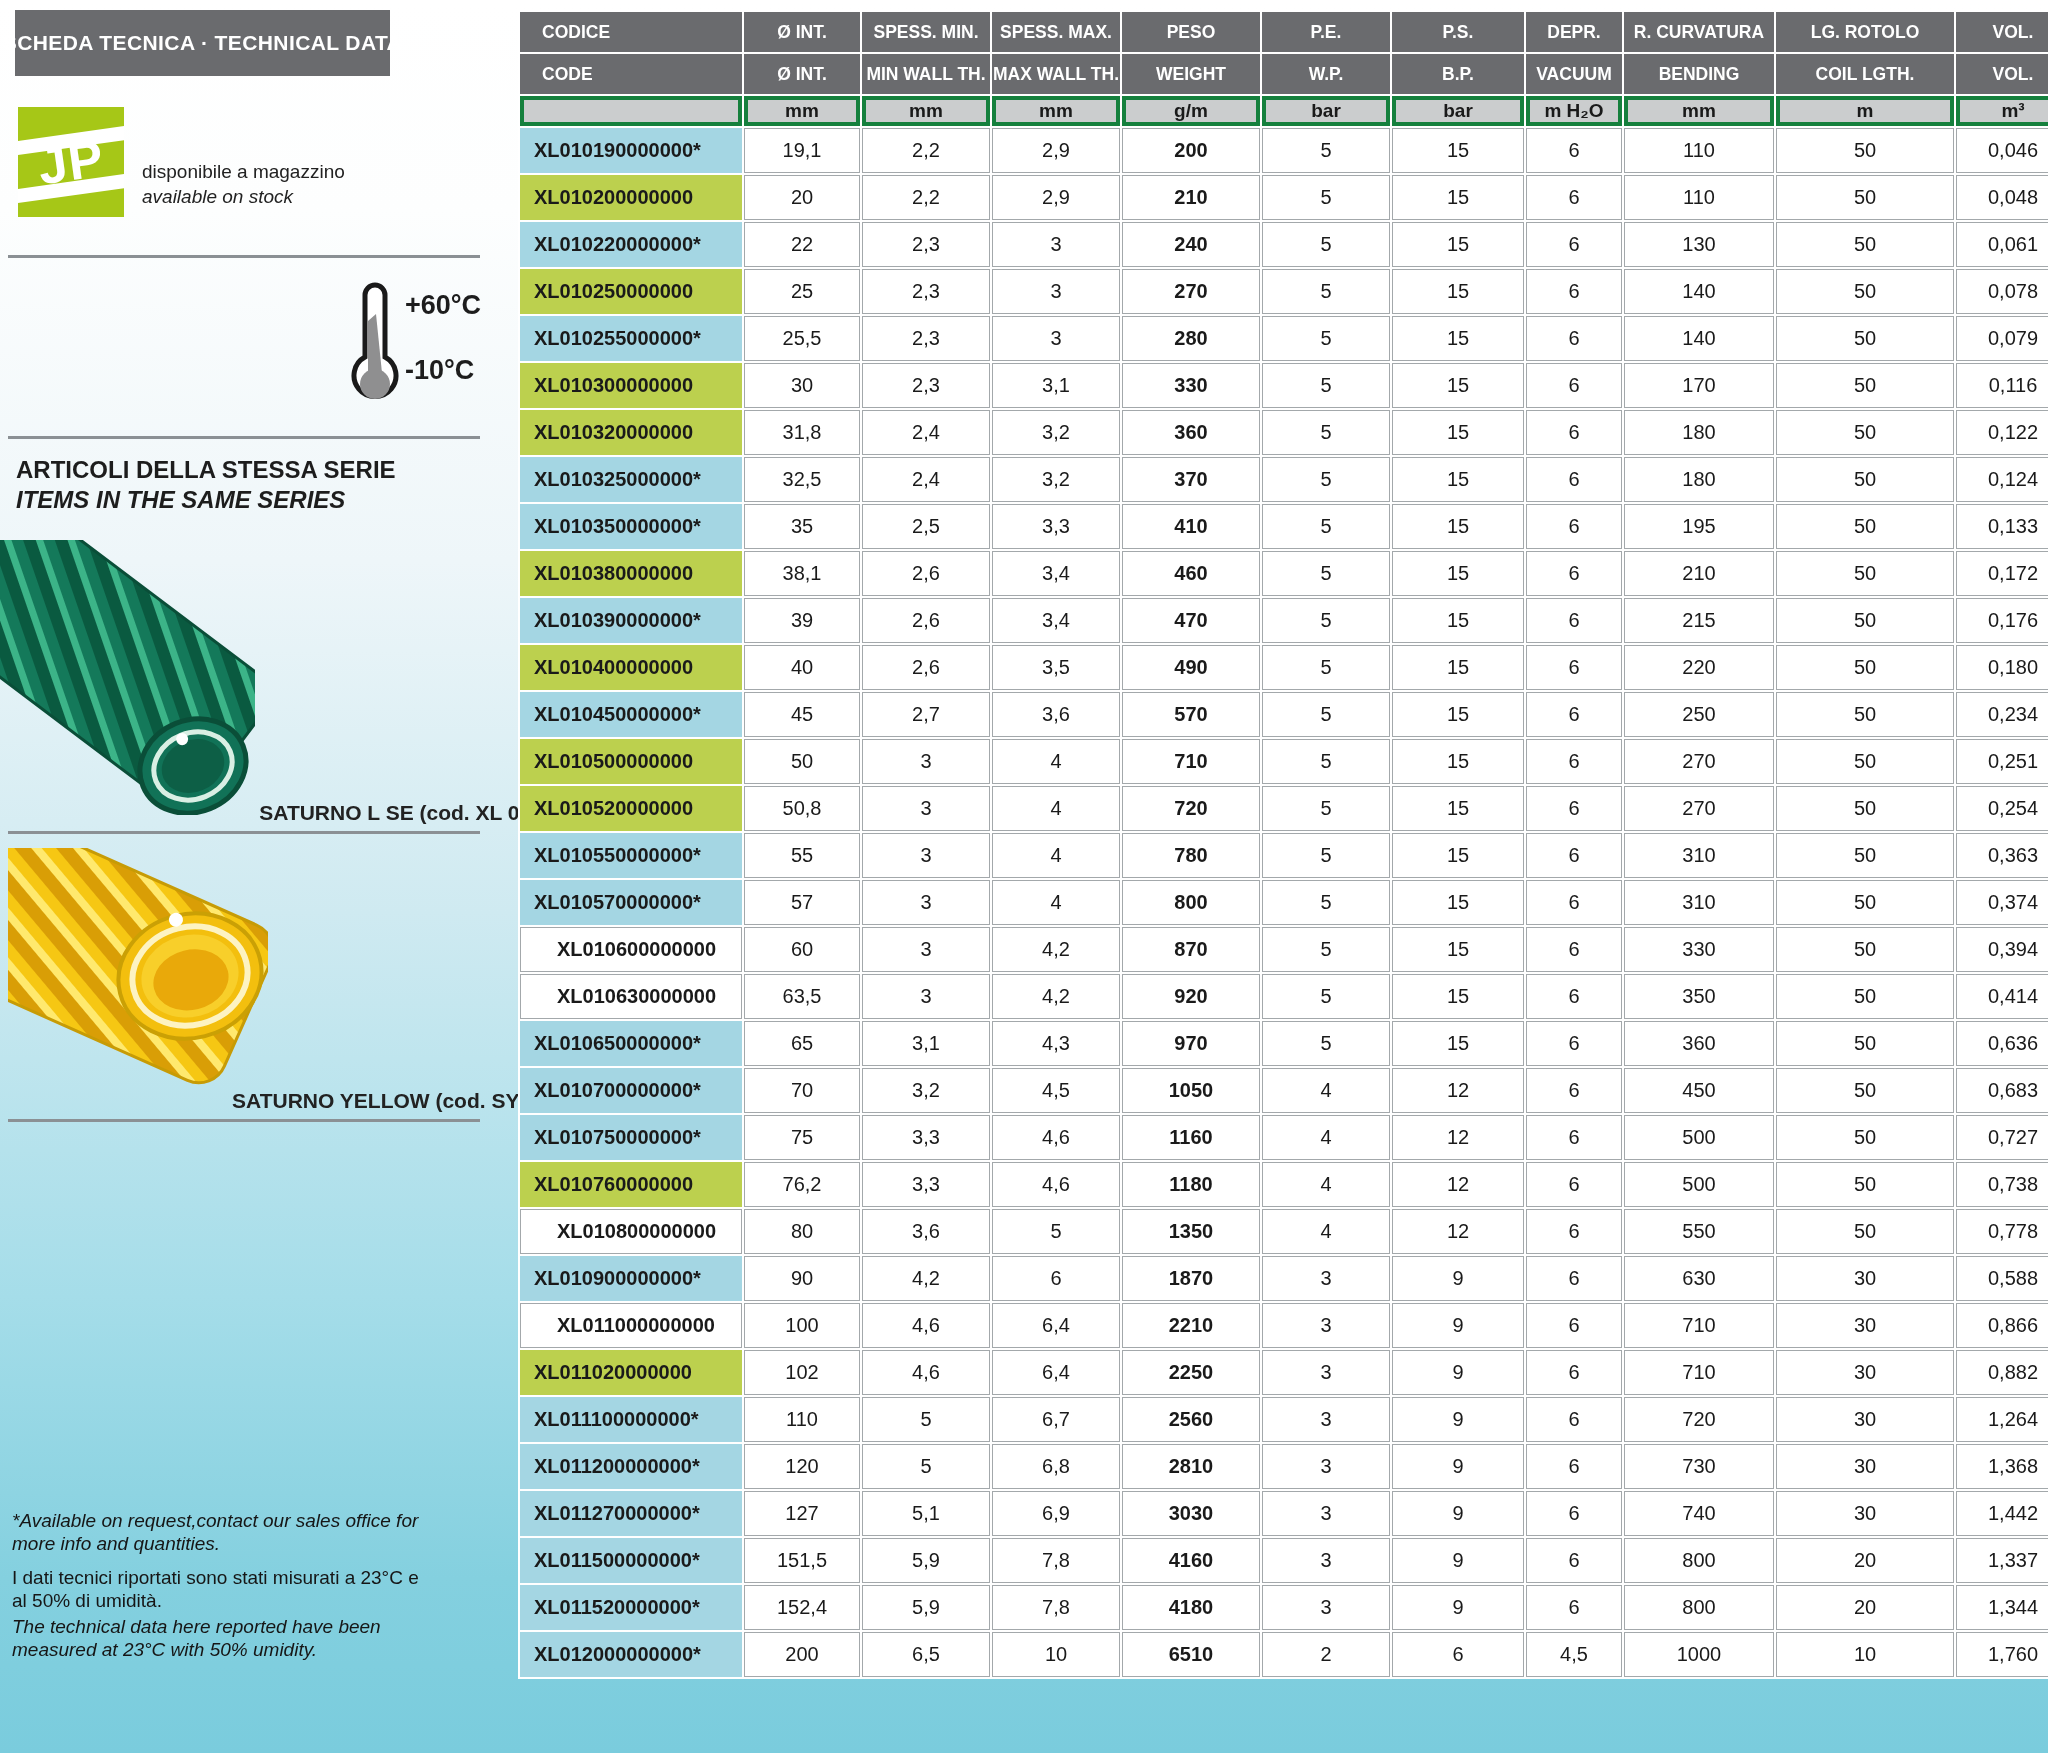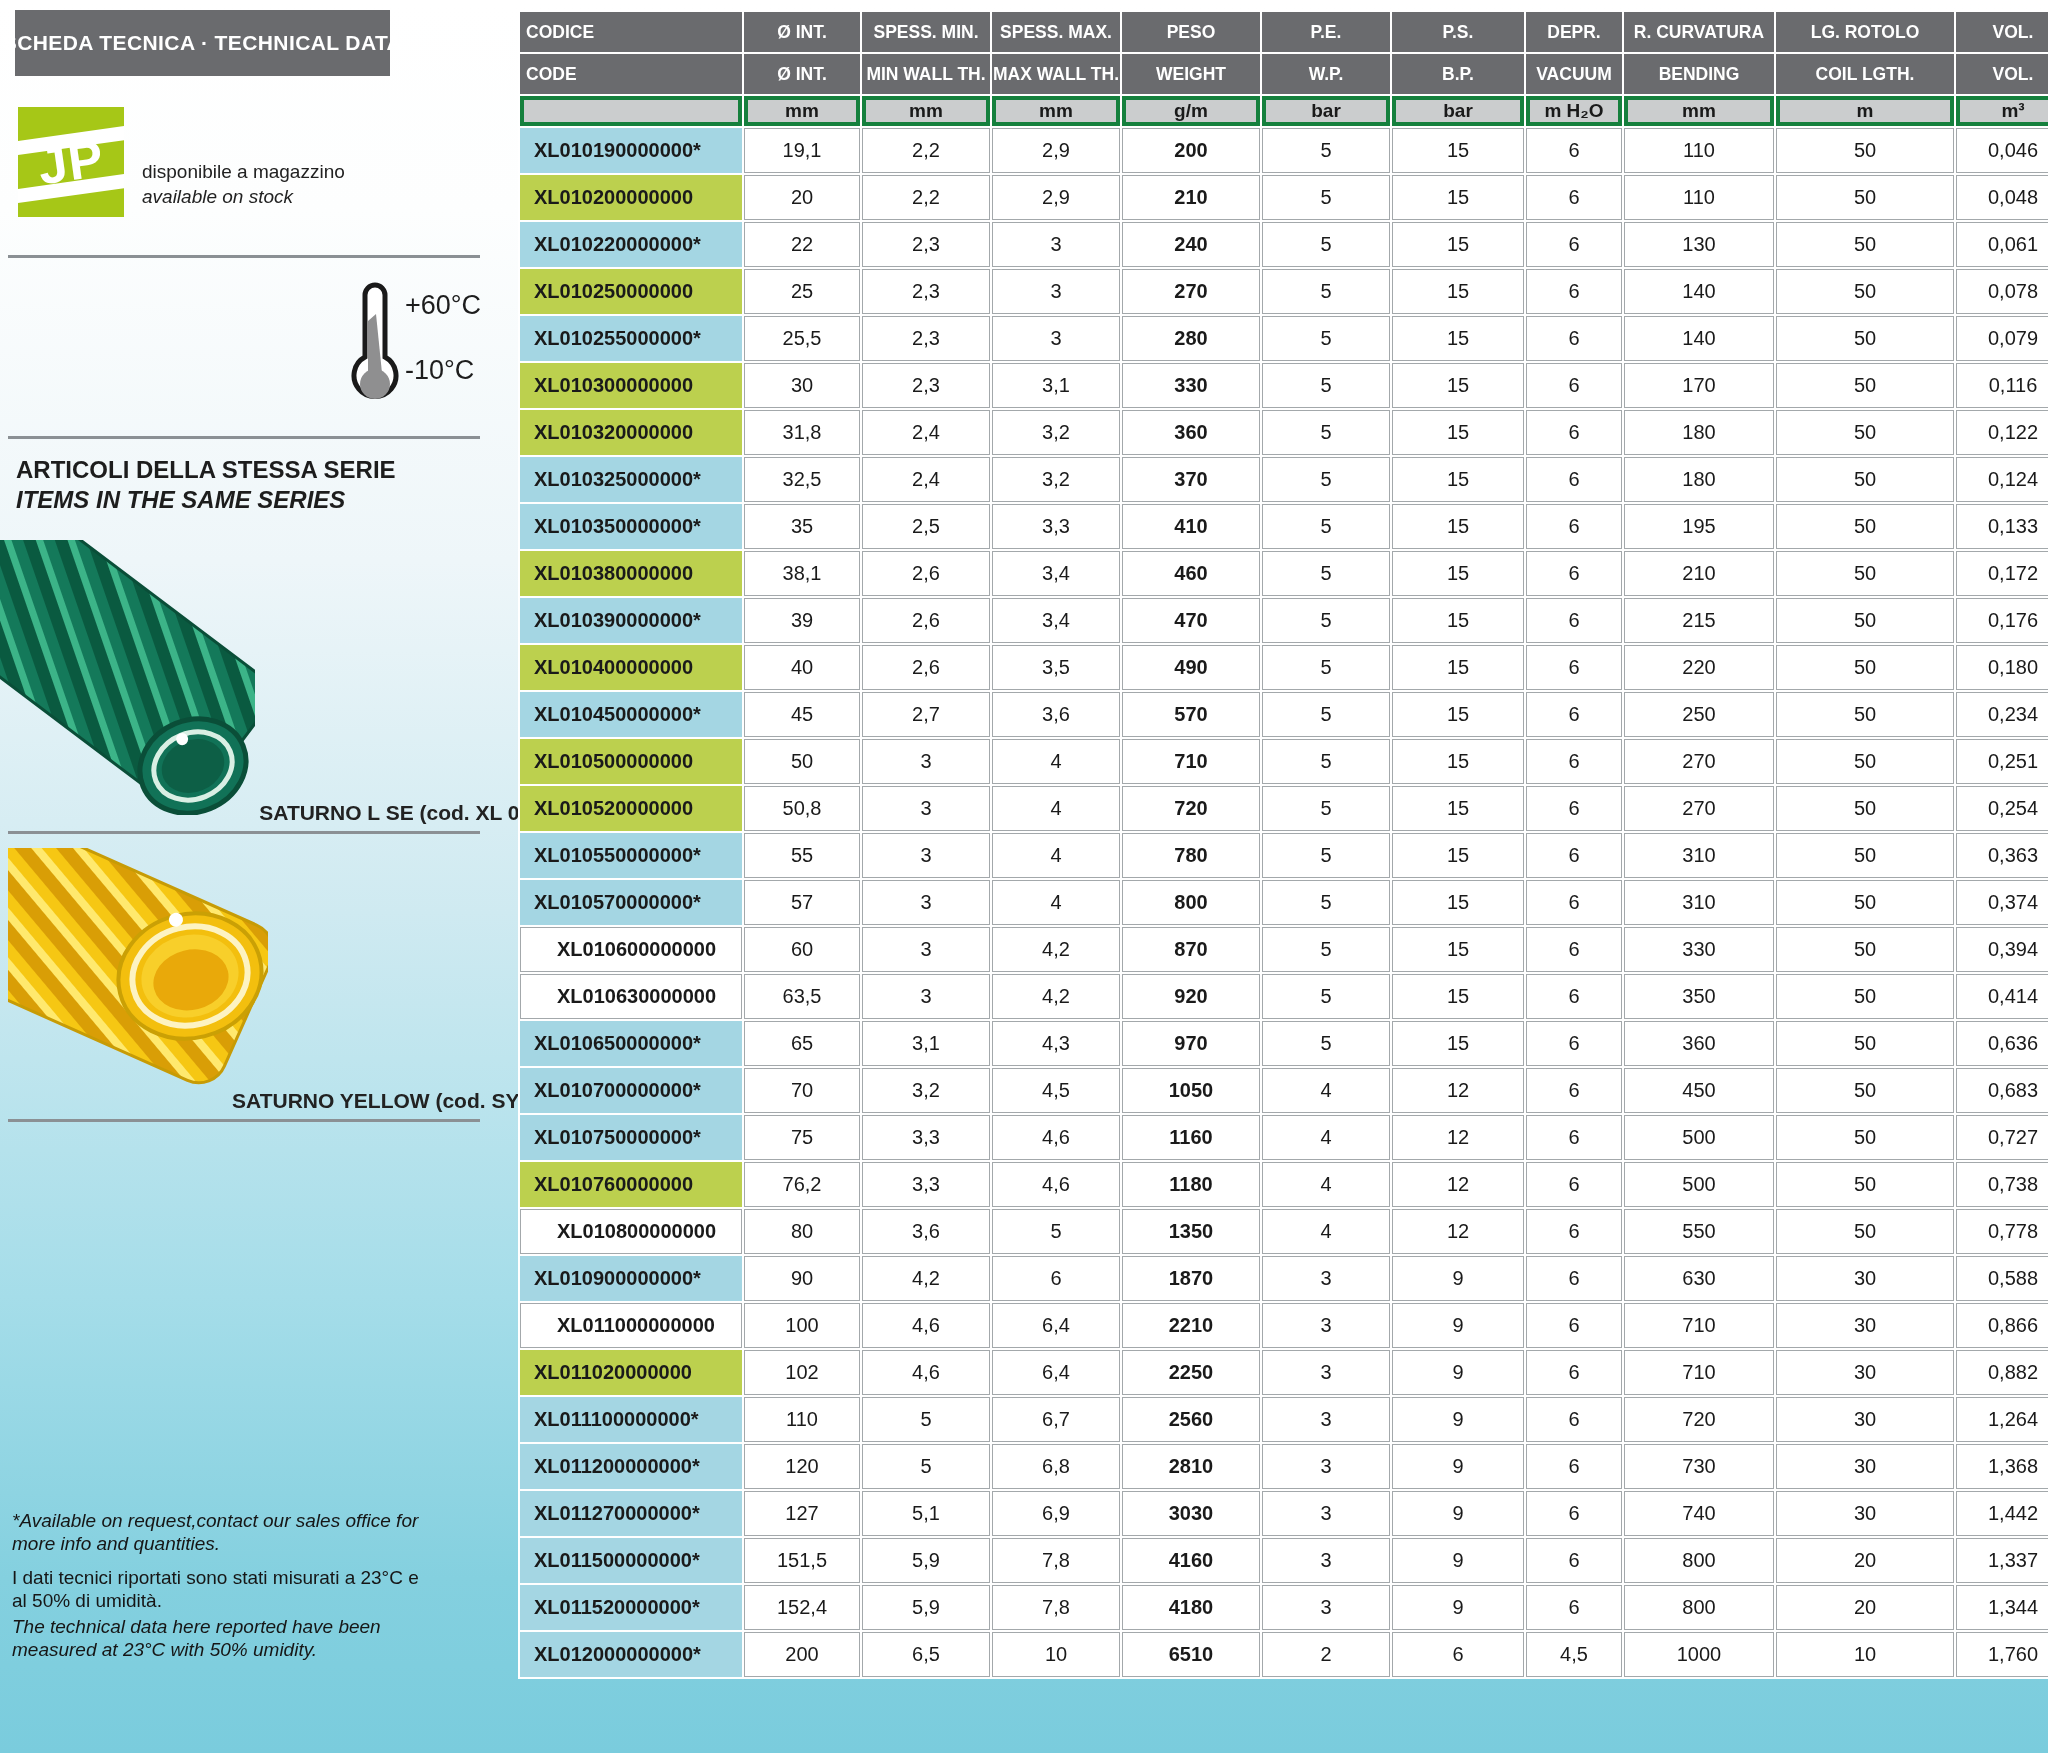--- a/index.html
+++ b/index.html
@@ -35,21 +35,21 @@
     position:absolute; left:18px; top:280px; width:124px; height:124px; border-radius:50%;
     background:#dcedf5; border:9px solid #fff;
     box-shadow:0 0 0 13px #76c6d8, 0 0 0 18px #b9e2ec;
     display:flex; align-items:center; justify-content:center;
   }
   .hose-circle .range {
     font-weight:bold; font-size:27px; color:#2b2b2b; padding:3px 4px;
     border-top:2px solid #6b6b6b; border-bottom:2px solid #6b6b6b;
   }
   .thermo { position:absolute; left:350px; top:281px; }
-  .temp-max, .temp-min { position:absolute; left:405px; font-weight:normal; font-size:27px; color:#1d1d1d; white-space:nowrap; }
+  .temp-max, .temp-min { position:absolute; left:405px; font-weight:bold; font-size:27px; color:#1d1d1d; white-space:nowrap; }
   .temp-max { top:290px; } .temp-min { top:355px; }
   .series-head { position:absolute; left:16px; top:455px; font-size:24px; font-weight:bold; color:#1d1d1d; line-height:1.26; }
   .series-head .en { font-style:italic; }
   .hose-img { position:absolute; }
   .hose-green { left:0; top:540px; }
   .hose-yellow { left:8px; top:848px; }
   .caption { position:absolute; right:38px; font-size:21px; font-weight:bold; color:#222; white-space:nowrap; }
   .cap1 { top:801px; } .cap2 { top:1089px; }
   .footnotes { position:absolute; left:12px; top:1510px; width:408px; font-size:19px; line-height:1.21; color:#161616; }
   .footnotes p { margin-bottom:3px; }
@@ -58,21 +58,21 @@
   
   .dtable-wrap { position:absolute; left:518px; top:10px; width:1530px; }
   table.dtable {
     width:100%; table-layout:fixed; border-collapse:separate; border-spacing:2px;
     background:#fff; font-size:20px;
   }
   .dtable th {
     background:#6a6b6e; color:#fff; font-weight:bold; font-size:17.5px;
     height:40px; text-align:center; white-space:nowrap; overflow:hidden;
   }
-  .dtable th.codice { text-align:left; padding-left:6px; }
+  .dtable th.codice { text-align:left; padding-left:22px; }
   .dtable td { border:1px solid #a3a8ab; background:#fff; text-align:center; height:45px; white-space:nowrap; overflow:hidden; }
   .dtable tr.units td { background:#cbcdce; font-weight:bold; font-size:19px; height:24px; border:4px solid #15803d; }
   .dtable td.code { text-align:left; padding-left:14px; font-weight:bold; border:none; }
   .dtable td.code.blue { background:#a4d6e3; }
   .dtable td.code.green { background:#bcd04e; }
   .dtable td.code.white { background:#ffffff; border:1px solid #a3a8ab;padding-left:36px; }
   .dtable td.peso { font-weight:bold; }
 </style>
 </head>
 <body>

